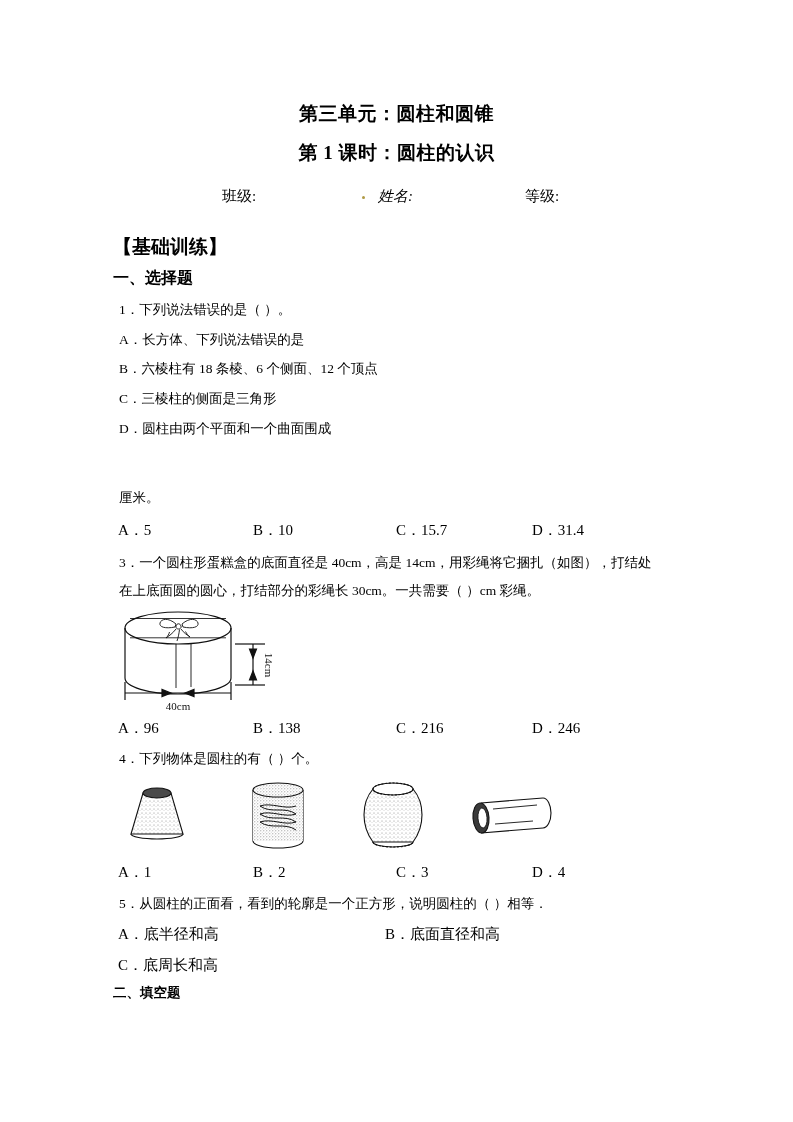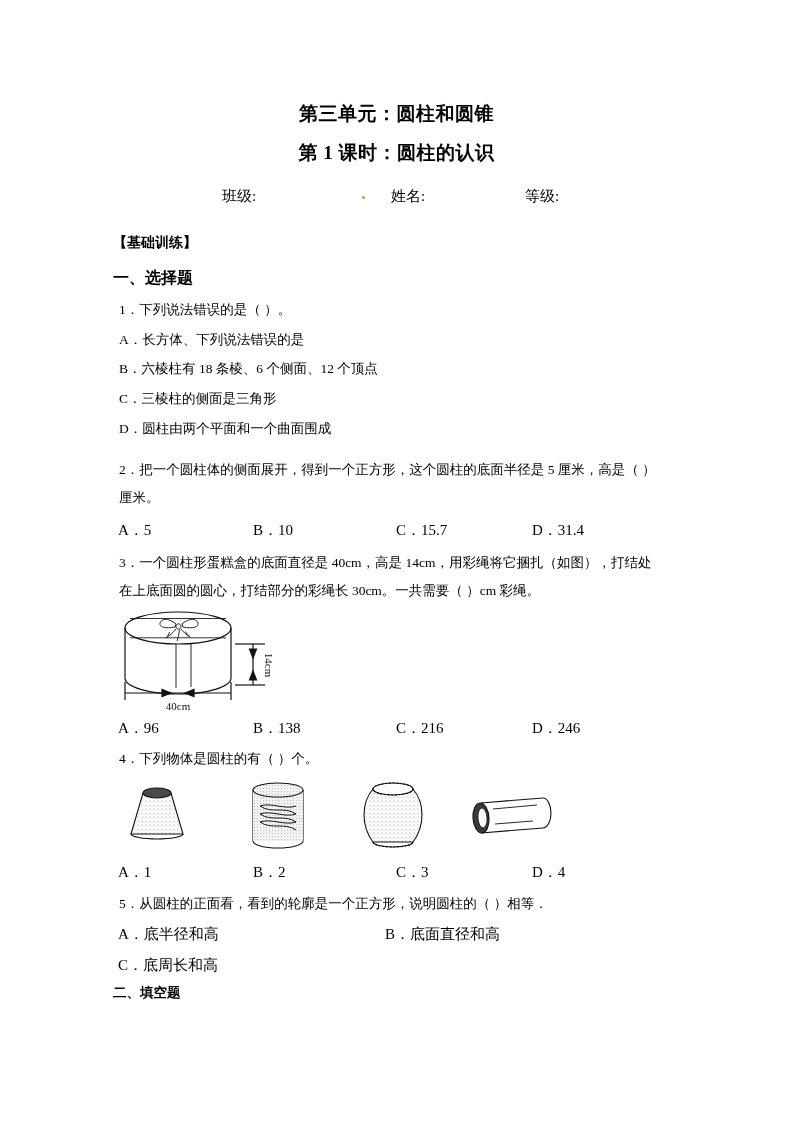--- a/index.html
+++ b/index.html
@@ -42,33 +42,33 @@
   }
   #info-row .cell { position: absolute; white-space: nowrap; }
   #info-class { left: 222px; }
   #info-dot {
     left: 362px; top: 9px;
     width: 3px; height: 3px;
     background: #b09a45;
     border-radius: 50%;
     position: absolute;
   }
-  #info-name { left: 391px; }
+  #info-name { left: 378px; font-style: italic; }
   #info-grade { left: 525px; }
 
   
   .sect-head {
     position: absolute;
     left: 113px;
     font-weight: bold;
     font-size: 15.5px;
     font-family: "Liberation Sans", "DejaVu Sans", sans-serif;
     white-space: nowrap;
   }
-  #head-basic { top: 234px; font-size: 14px; }
+  #head-basic { top: 234px; font-size: 19px; }
   #head-choice { top: 268px; font-size: 16px; }
   #head-fill  { top: 984px; font-size: 13.5px; }
 
   
   .q {
     position: absolute;
     left: 119px;
     font-size: 13.5px;
     line-height: 1.55;
     white-space: nowrap;
@@ -140,21 +140,20 @@
 
   <div class="sect-head" id="head-basic">【基础训练】</div>
   <div class="sect-head" id="head-choice">一、选择题</div>
 
   <div class="q" id="q1">1．下列说法错误的是（      ）。</div>
   <div class="q" id="q1a">A．长方体、下列说法错误的是</div>
   <div class="q" id="q1b">B．六棱柱有 18 条棱、6 个侧面、12 个顶点</div>
   <div class="q" id="q1c">C．三棱柱的侧面是三角形</div>
   <div class="q" id="q1d">D．圆柱由两个平面和一个曲面围成</div>
 
-  <div class="q" id="q2l1">2．把一个圆柱体的侧面展开，得到一个正方形，这个圆柱的底面半径是 5 厘米，高是（      ）</div>
   <div class="q" id="q2l2">厘米。</div>
   <div class="opt col-a" id="q2-a">A．5</div>
   <div class="opt col-b" id="q2-b">B．10</div>
   <div class="opt col-c" id="q2-c">C．15.7</div>
   <div class="opt col-d" id="q2-d">D．31.4</div>
 
   <div class="q" id="q3l1">3．一个圆柱形蛋糕盒的底面直径是 40cm，高是 14cm，用彩绳将它捆扎（如图），打结处</div>
   <div class="q" id="q3l2">在上底面圆的圆心，打结部分的彩绳长 30cm。一共需要（      ）cm 彩绳。</div>
 
   <div id="fig-cake">

